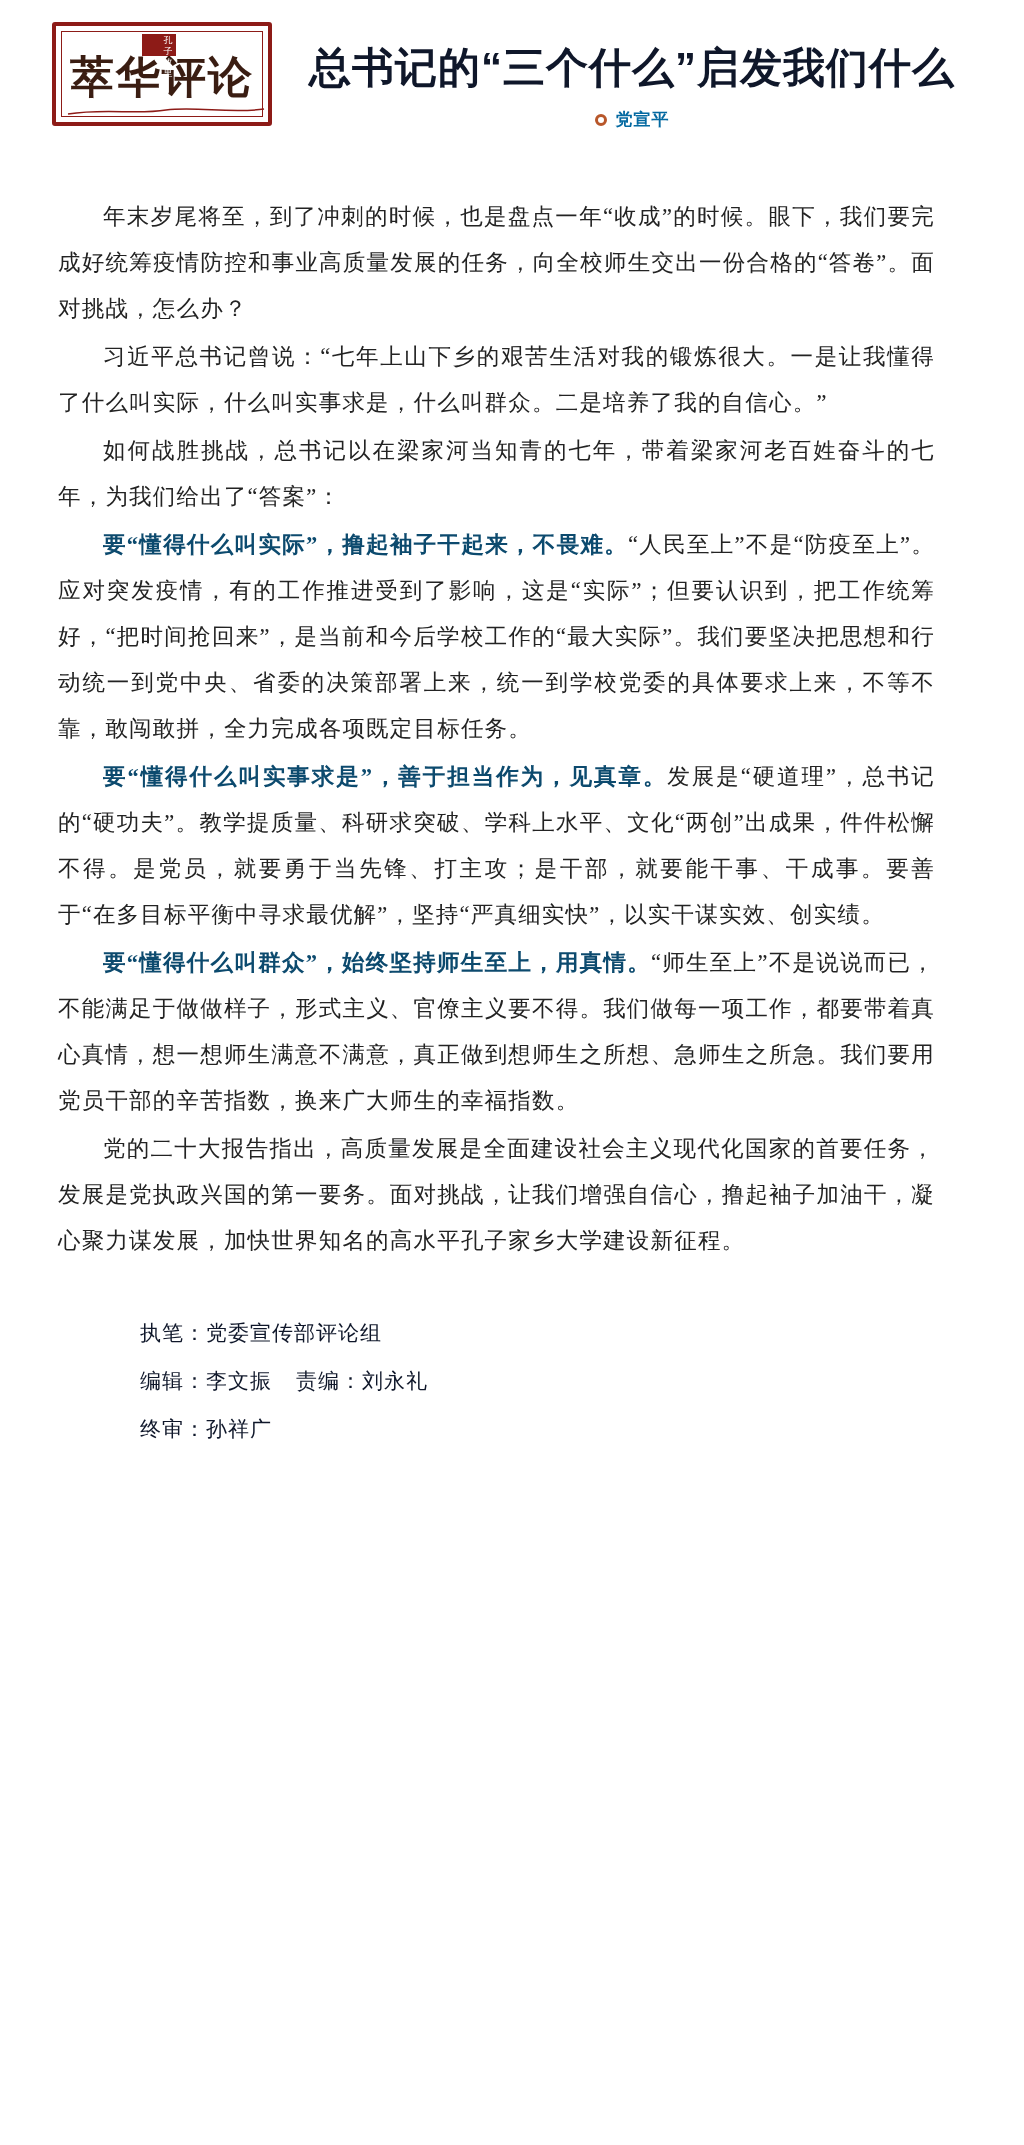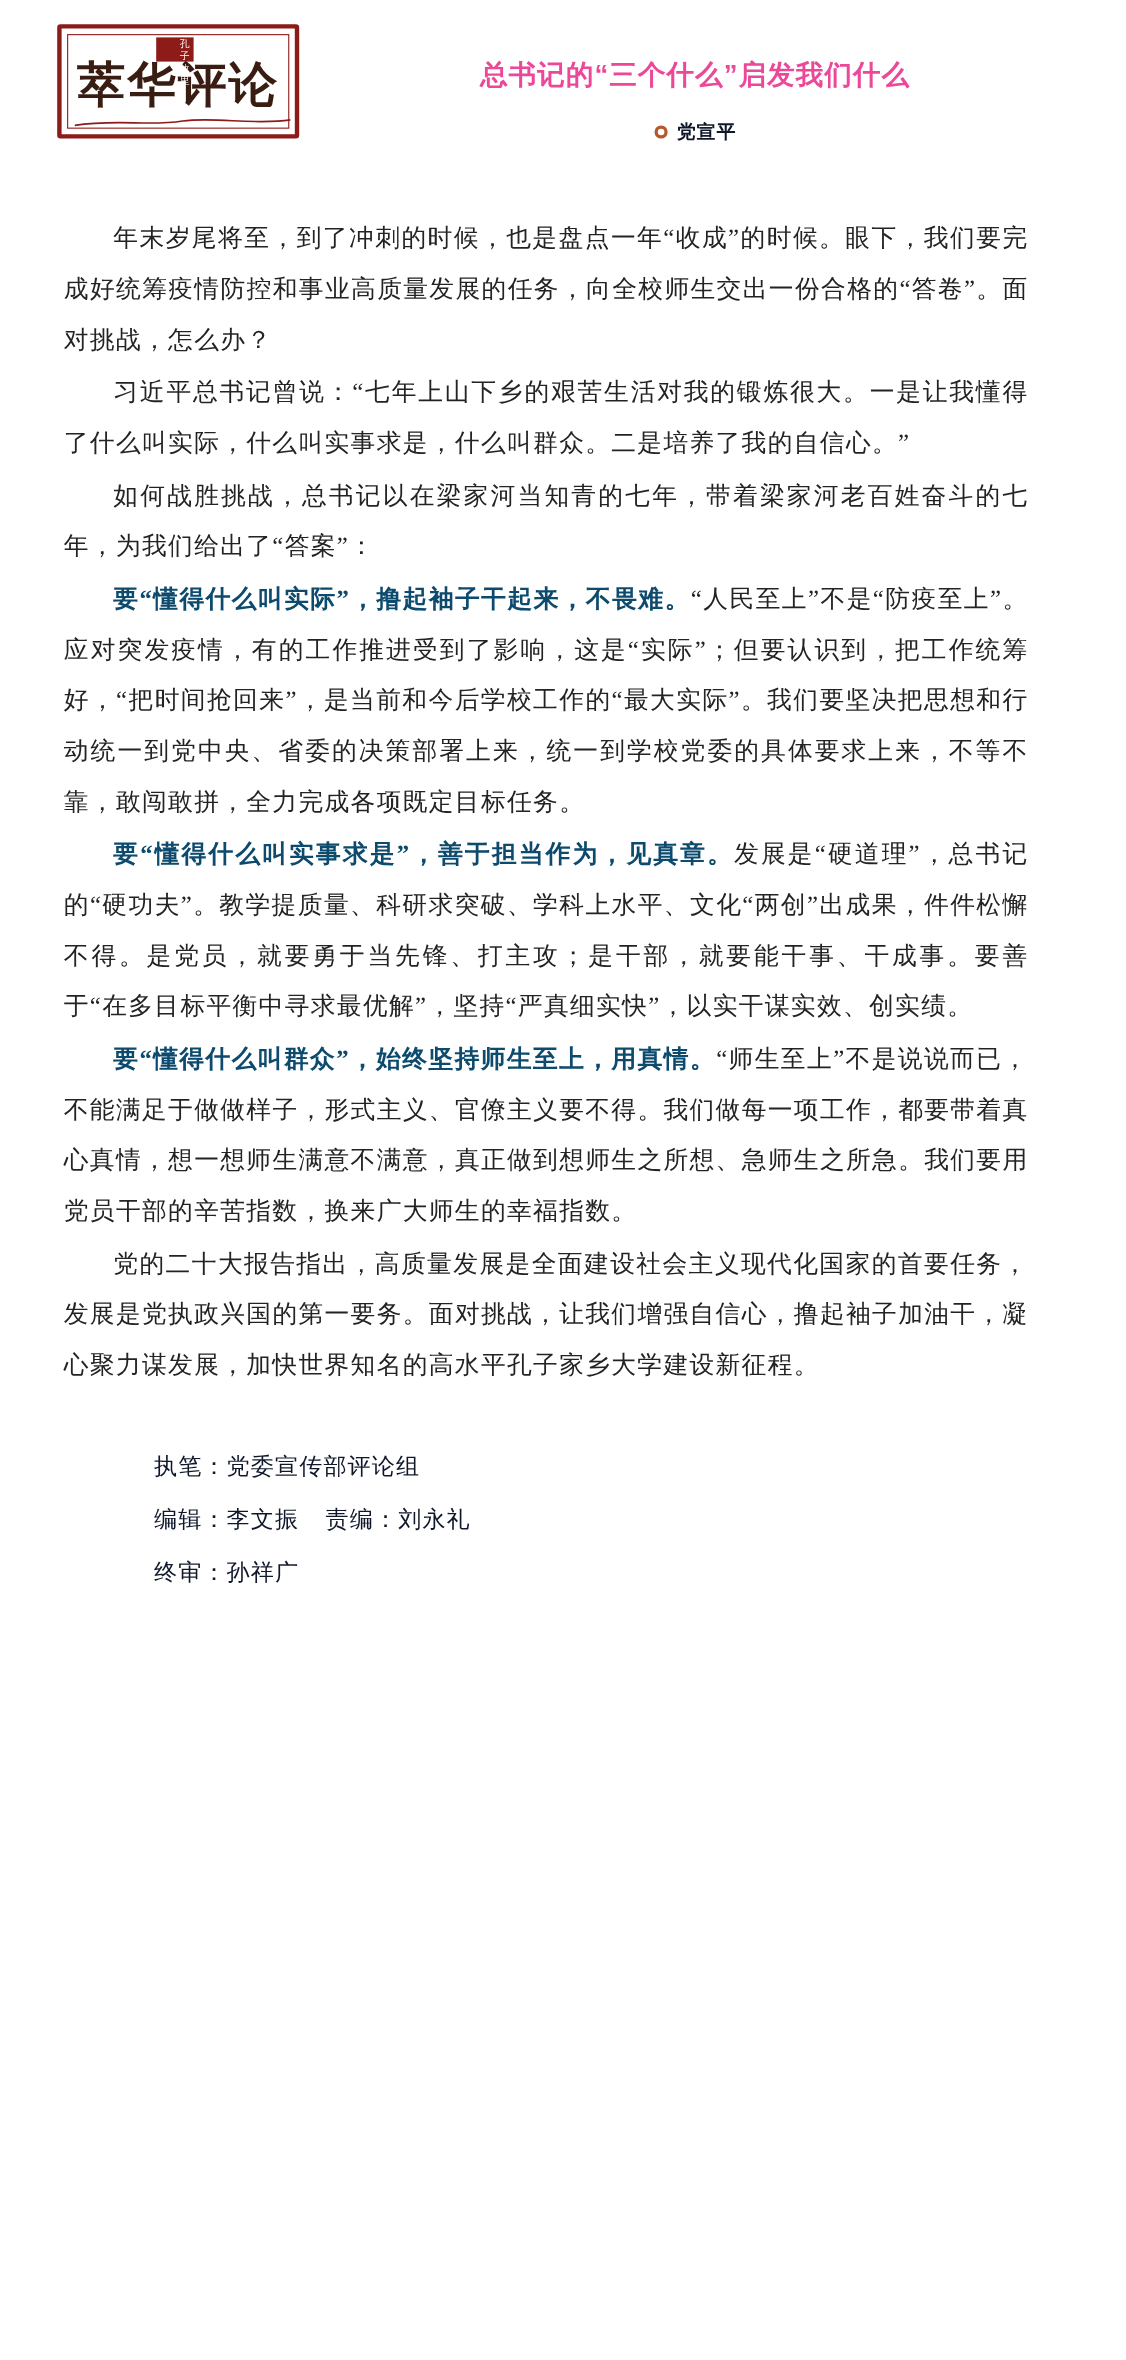--- a/index.html
+++ b/index.html
@@ -91,33 +91,33 @@
     height: 10px;
     z-index: 1;
   }
 
   .title-block {
     margin-left: 280px;
     padding-right: 40px;
     text-align: center;
   }
   .doc-title {
-    font-size: 25px;
-    font-weight: bold;
-    color: #ec4899;
+    font-size: 42px;
+    font-weight: bold;
+    color: #0f172a;
     letter-spacing: 1px;
     line-height: 48px;
     margin: 22px 0 0 0;
     font-family: "Liberation Sans", "DejaVu Sans", sans-serif;
   }
   .byline {
     margin-top: 16px;
     font-size: 17px;
     font-weight: bold;
-    color: #0f172a;
+    color: #0369a1;
     letter-spacing: 1px;
     display: flex;
     align-items: center;
     justify-content: center;
     gap: 9px;
     font-family: "Liberation Sans", "DejaVu Sans", sans-serif;
   }
   .byline-dot {
     display: inline-block;
     width: 12px;

